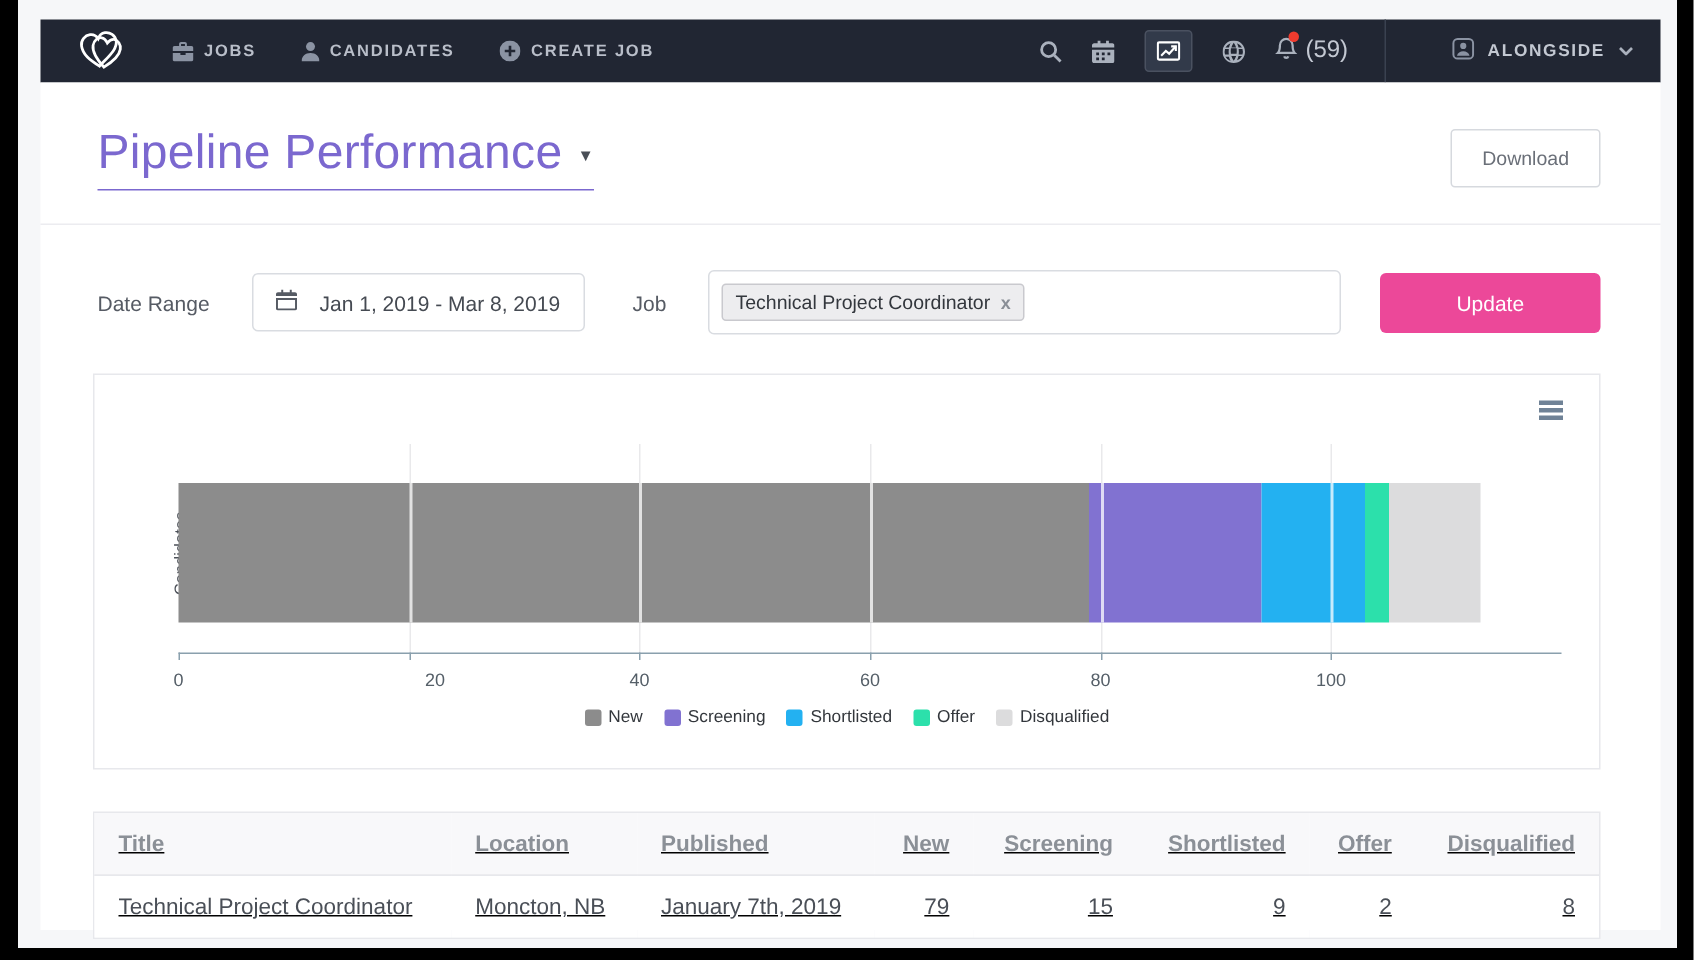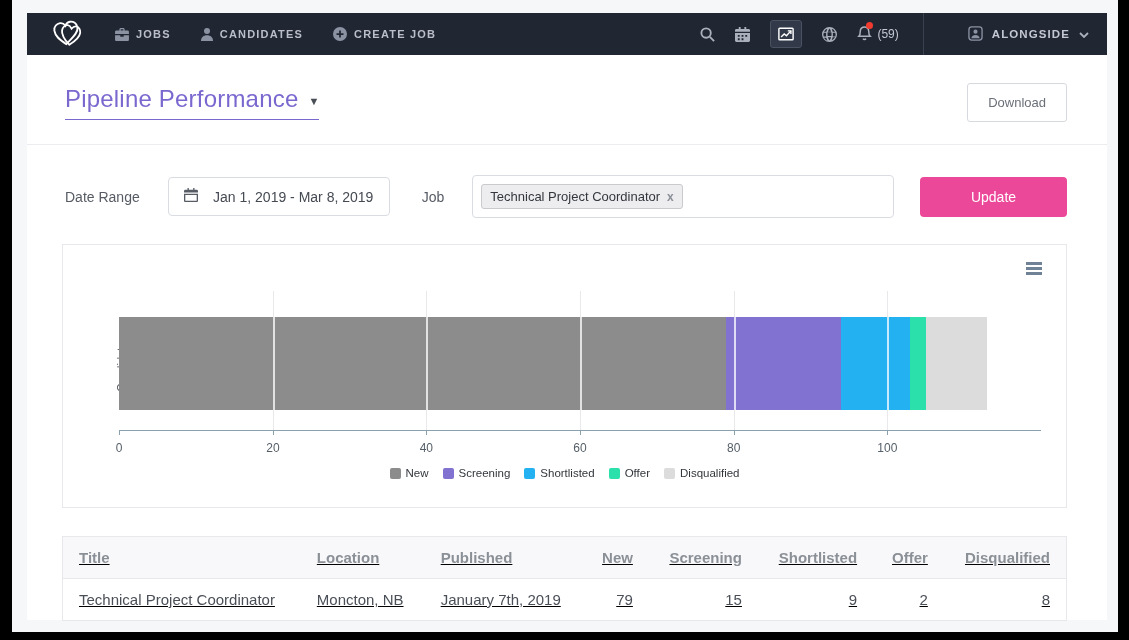--- a/index.html
+++ b/index.html
@@ -12,34 +12,34 @@
   .navbar { position:absolute; left:15px; top:13px; right:11px; height:42px; background:#212633;
             display:flex; align-items:center; padding:0 18px 0 22px; }
   .nav-logo { width:40px; display:flex; align-items:center; justify-content:center; margin-right:26px; }
   .nav-menu { display:flex; align-items:center; gap:30px; }
   .nav-item { display:flex; align-items:center; gap:7px; color:#b9bec9; font-size:11px; font-weight:bold;
               letter-spacing:1.2px; cursor:pointer; }
   .nav-item svg { display:block; }
   .nav-right { margin-left:auto; display:flex; align-items:center; gap:20px; }
   .nav-icon { display:flex; align-items:center; justify-content:center; cursor:pointer; }
   .nav-icon.active-box { background:#323a4a; border:1px solid #4a5160; border-radius:3px; width:32px; height:28px; }
-  .bell-wrap { position:relative; display:flex; align-items:center; gap:5px; color:#c3c8d2; font-size:12px; }
+  .bell-wrap { position:relative; display:flex; align-items:center; gap:5px; color:#c3c8d2; font-size:16px; }
   .bell-dot { position:absolute; top:-3px; left:9px; width:7px; height:7px; border-radius:50%; background:#f03b2e; }
   .nav-divider { width:1px; height:42px; background:#3a4150; margin:0 4px; }
   .nav-account { display:flex; align-items:center; gap:9px; color:#c3c8d2; font-size:11.5px; font-weight:bold;
                  letter-spacing:1.1px; cursor:pointer;margin-left:20px; }
 
   
   .content { position:absolute; left:15px; right:11px; top:55px; bottom:12px; background:#fff; }
 
   .page-header { display:flex; justify-content:space-between; align-items:center;
                  padding:28px 40px 22px 38px; border-bottom:1px solid #ececf0; }
   .page-title-wrap { display:inline-flex; align-items:center; gap:10px; border-bottom:1.5px solid #7b68cf;
                      padding-bottom:6px; cursor:pointer; }
-  .page-title { font-size:24px; color:#7b68cf; letter-spacing:0.2px; }
+  .page-title { font-size:32px; color:#7b68cf; letter-spacing:0.2px; }
   .title-caret { color:#4a4f57; font-size:11px; margin-top:4px; }
   .btn-download { background:#fff; border:1px solid #d6d9de; border-radius:3px; color:#6a6f78;
                   font-size:13px; padding:11px 20px; cursor:pointer; font-family:inherit; }
 
   
   .filters { display:flex; align-items:center; padding:30px 40px 0 38px; }
   .filter-label { font-size:14px; color:#565b64; }
   .date-input { margin-left:28px; width:222px; height:39px; border:1px solid #d9dce1; border-radius:4px;
                 display:flex; align-items:center; justify-content:center; gap:15px; font-size:14px;
                 color:#454a52; background:#fff; cursor:pointer; }
@@ -249,21 +249,21 @@
             <span>Offer</span>
           </div>
           <div class="legend-item">
             <span class="legend-swatch" style="background: rgb(220, 220, 221);"></span>
             <span>Disqualified</span>
           </div>
         </div>
     <div class="tick" style="left: 56px;"></div>
         <div class="tick-label" style="left: 56px;">0</div>
         <div class="tick" style="left: 209.667px;"></div>
-        <div class="tick-label" style="left: 210px;">20</div>
+        <div class="tick-label" style="left: 227px;">20</div>
         <div class="tick" style="left: 363.333px;"></div>
         <div class="tick-label" style="left: 363.333px;">40</div>
         <div class="tick" style="left: 517px;"></div>
         <div class="tick-label" style="left: 517px;">60</div>
         <div class="tick" style="left: 670.667px;"></div>
         <div class="tick-label" style="left: 670.667px;">80</div>
         <div class="tick" style="left: 824.333px;"></div>
         <div class="tick-label" style="left: 824.333px;">100</div>
       </div>
 

